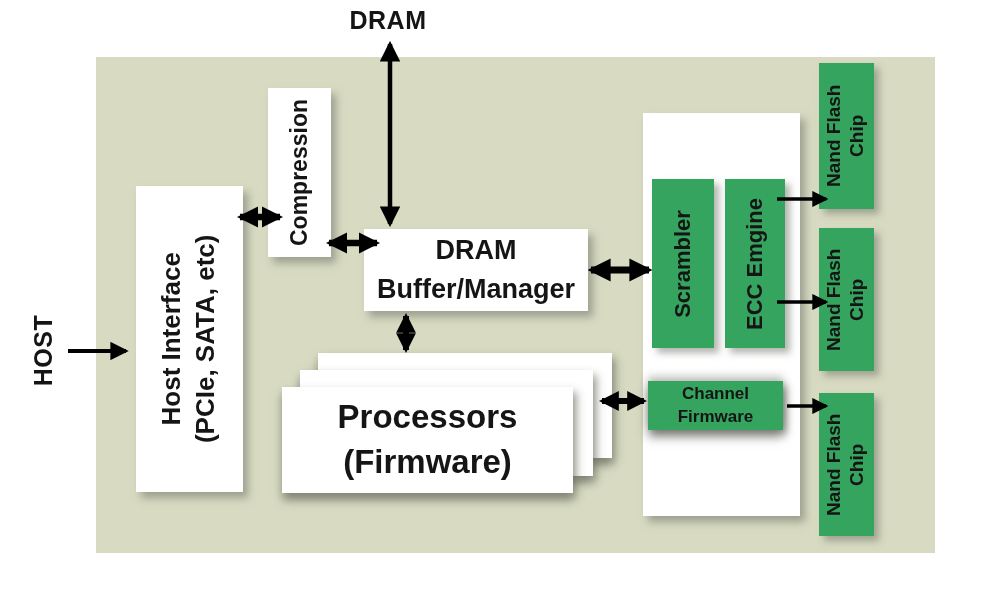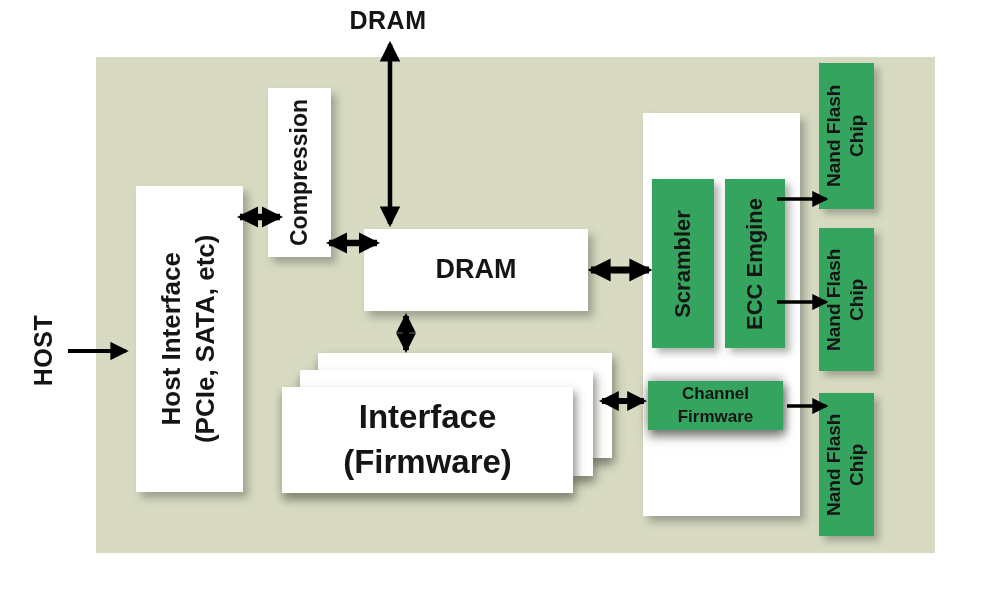--- a/index.html
+++ b/index.html
@@ -65,28 +65,29 @@
     </div>
   </div>
 
   <div class="abs white-box" style="left:268px;top:88px;width:63px;height:169px;">
     <div class="rot t-comp">Compression</div>
   </div>
 
   <div class="abs white-box" style="left:364px;top:229px;width:224px;height:82px;">
     <div class="t-dbuf">
       <div>DRAM</div>
+      <div>Buffer/Manager</div>
     </div>
   </div>
 
   <div class="abs sheet" style="left:318px;top:353px;width:294px;height:105px;"></div>
   <div class="abs sheet" style="left:300px;top:370px;width:293px;height:106px;"></div>
   <div class="abs sheet center" style="left:282px;top:387px;width:291px;height:106px;">
     <div class="t-proc">
-      <div>Interface</div>
+      <div>Processors</div>
       <div>(Firmware)</div>
     </div>
   </div>
 
   <div class="abs white-box" style="left:643px;top:113px;width:157px;height:403px;"></div>
 
   <div class="abs green-box" style="left:652px;top:179px;width:62px;height:169px;">
     <div class="rot t-scr">Scrambler</div>
   </div>
 

